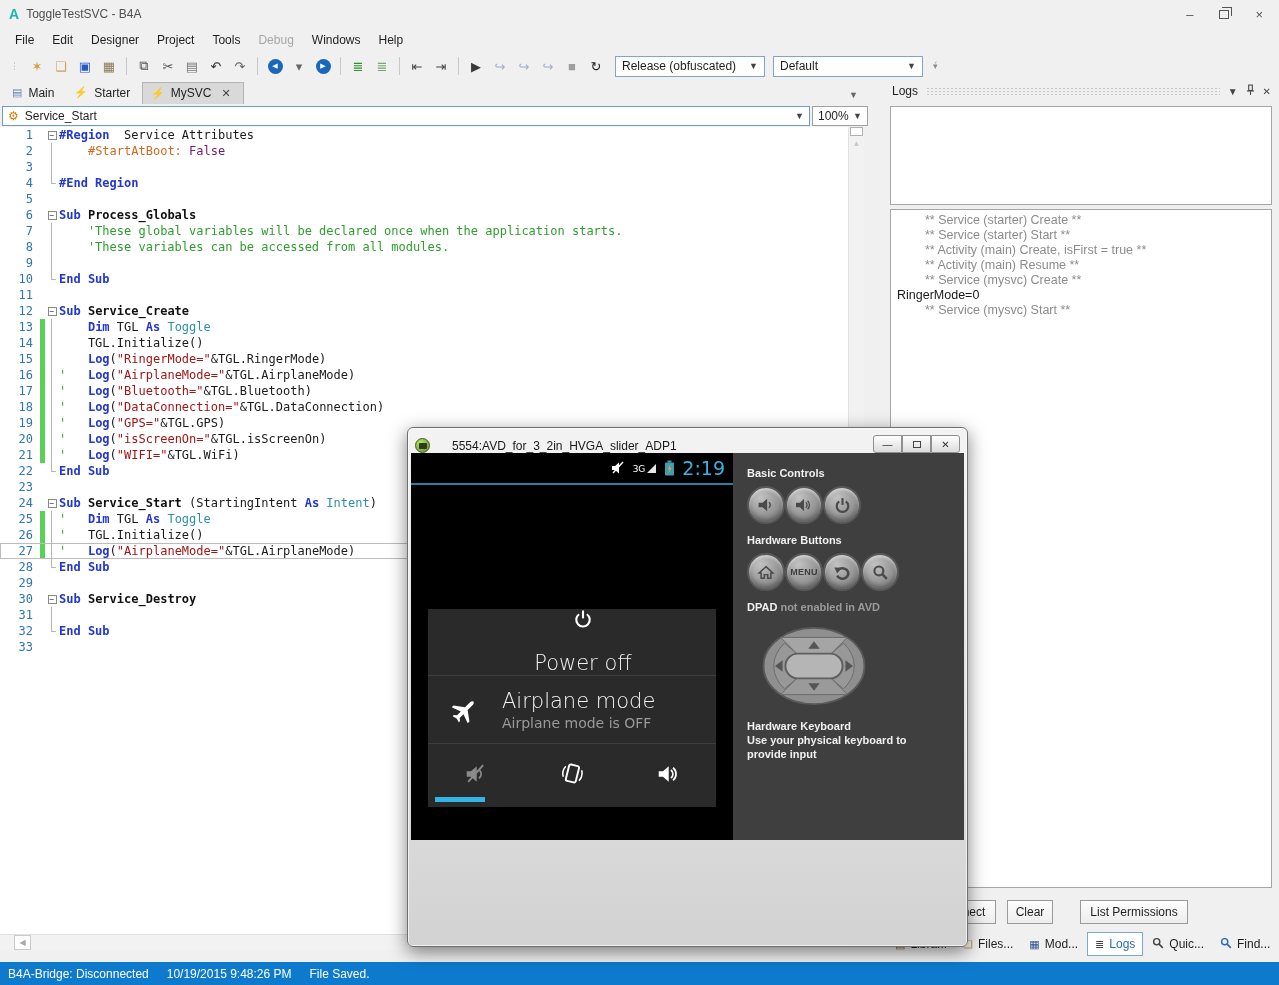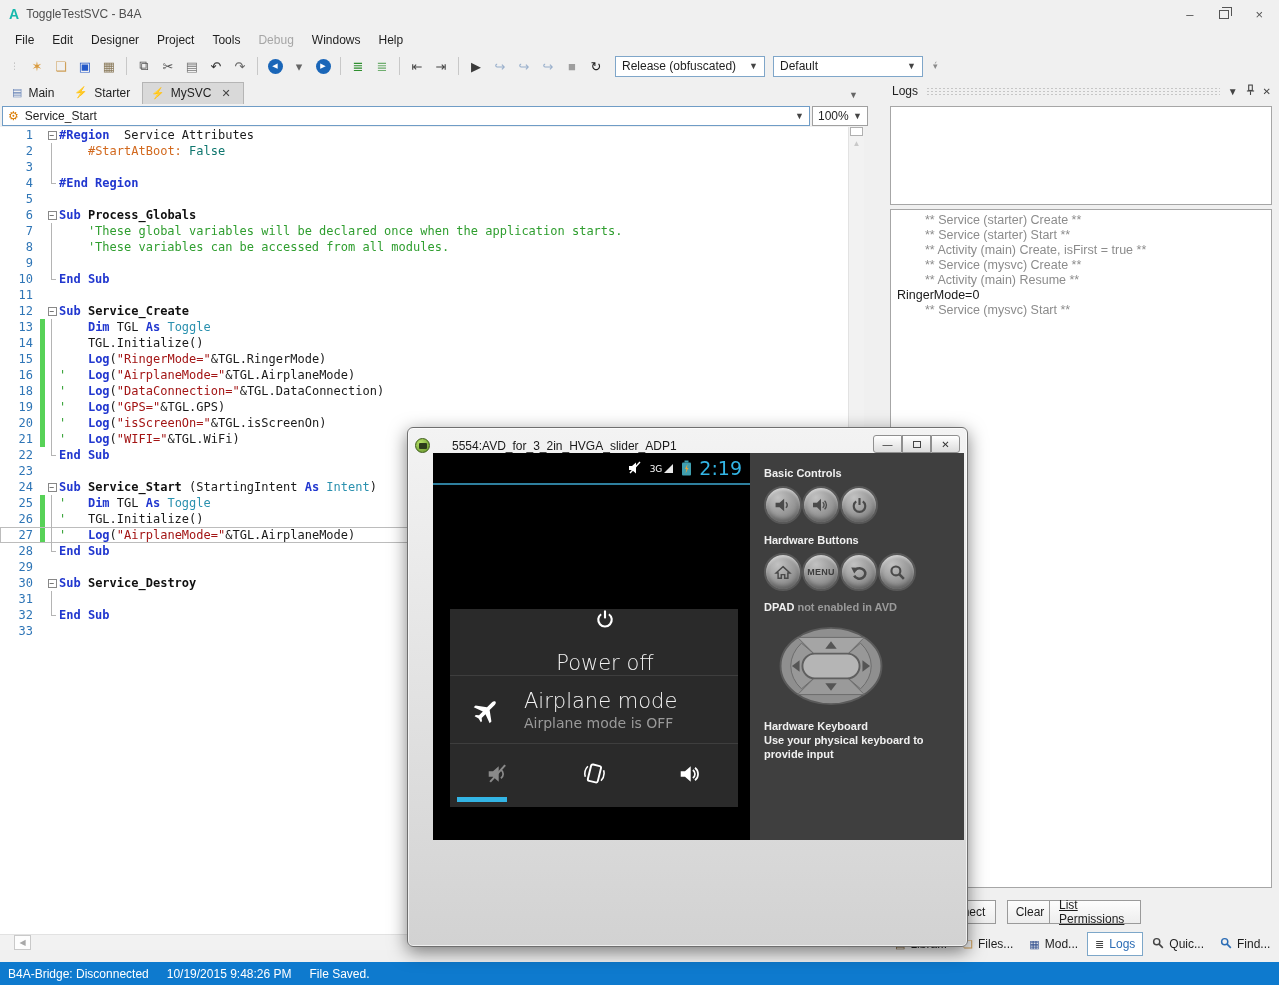--- a/index.html
+++ b/index.html
@@ -53,21 +53,21 @@
   .cl { display:flex; height:16px; line-height:16px; white-space:pre; position:relative; }
   .cl.cur { outline:1px solid #bcbcbc; outline-offset:-1px; }
   .ln { width:40px; text-align:right; padding-right:7px; color:#2e75b6; flex:0 0 40px; }
   .bar { width:5px; flex:0 0 5px; }
   .bar.on { background:#57d257; }
   .fold { width:14px; flex:0 0 14px; position:relative; display:flex; align-items:center; justify-content:center; }
   .fbox { width:9px; height:9px; border:1px solid #888; background:#fff; color:#333; font-size:8px; line-height:7px; text-align:center; z-index:1; }
   .fmid::before { content:""; position:absolute; left:6px; top:0; bottom:0; border-left:1px solid #b4b4b4; }
   .fend::before { content:""; position:absolute; left:6px; top:0; height:8px; border-left:1px solid #b4b4b4; }
   .fend::after  { content:""; position:absolute; left:6px; top:8px; width:5px; border-top:1px solid #b4b4b4; }
-  .k { color:#2137cf;font-weight:bold; } .t { color:#2b91af; } .s { color:#a31515; } .v { color:#0f766e; }
+  .k { color:#2137cf;font-weight:bold; } .t { color:#2b91af; } .s { color:#a31515; } .v { color:#701a75; }
   .a { color:#d2691e; } .c { color:#2f9e2f; } .p { color:#1a1a1a; } .b { color:#101010; font-weight:bold; }
 
   .vscroll { position:absolute; right:8px; top:47px; width:16px; height:807px; background:#f2f2f2; border-left:1px solid #e2e2e2; }
   .vsplit { position:absolute; top:0; left:1px; width:13px; height:9px; background:#fff; border:1px solid #b0b0b0; }
   .vup { position:absolute; top:12px; left:0; width:15px; text-align:center; color:#c9c9c9; font-size:8px; }
   .hscroll { position:absolute; left:0; top:854px; width:848px; height:16px; background:#f2f2f2; border-top:1px solid #e2e2e2; display:flex; }
   .harrow { width:17px; height:15px; background:#fdfdfd; border:1px solid #c9c9c9; color:#a8a8a8; font-size:8px;
             display:flex; align-items:center; justify-content:center; margin-left:14px; }
 
   
@@ -100,21 +100,21 @@
   .emu-title { height:22px; display:flex; align-items:flex-end; gap:22px; padding:0 4px; }
   .emu-ico { width:15px; height:15px; border-radius:50%; background:radial-gradient(circle at 35% 30%, #b9e36a, #5f8f27); border:1px solid #3c5c17; position:relative; flex:0 0 15px; }
   .emu-ico::after { content:""; position:absolute; left:3px; top:4px; width:8px; height:6px; background:#2c3c1c; border-radius:1px; }
   .emu-title-text { font-size:12px; color:#1a1a1a; }
   .emu-btns { margin-left:auto; display:flex; }
   .emu-btn { width:29px; height:18px; background:linear-gradient(#fff,#dcdcdc); border:1px solid #8f8f8f; display:flex;
              align-items:center; justify-content:center; font-size:10px; color:#333; }
   .emu-btn:first-child { border-radius:3px 0 0 3px; }
   .emu-btn:last-child  { border-radius:0 3px 3px 0; }
   .emu-restore { width:8px; height:7px; border:1px solid #444; }
-  .emu-body { display:flex; height:387px;margin-left:22px; }
+  .emu-body { display:flex; height:387px; }
   .emu-phone { width:322px; background:#000; position:relative; font-family:"DejaVu Sans", sans-serif; }
   .p-status { height:30px; display:flex; align-items:center; justify-content:flex-end; gap:7px; padding-right:8px; }
   .p-time { color:#33b5e5; font-size:19px; }
   .p-net { color:#fff; font-size:9px; display:flex; align-items:flex-end; gap:1px; }
   .p-appbar { height:44px; display:flex; align-items:center; gap:13px; padding-left:15px; }
   .p-appicon { width:30px; height:30px; background:linear-gradient(#8f8f84 52%, #7a8f46 52%); border-radius:2px; position:relative; }
   .p-appicon::before { content:""; position:absolute; left:4px; top:3px; right:4px; height:5px; background:#9fbf3b; }
   .p-appicon::after { content:""; position:absolute; left:7px; bottom:4px; width:13px; height:12px; border-radius:50% 50% 30% 30%; background:#86a83a; }
   .p-apptitle { color:#b0b0b0; font-size:19px; }
   .p-appline { height:2px; background:#2e7f9e; }
@@ -248,20 +248,21 @@
         <div class="cl"><span class="ln">7</span><span class="bar"></span><span class="fold fmid"></span><span style="white-space: pre;"><span class="c">    'These global variables will be declared once when the application starts.</span></span></div>
         <div class="cl"><span class="ln">8</span><span class="bar"></span><span class="fold fmid"></span><span style="white-space: pre;"><span class="c">    'These variables can be accessed from all modules.</span></span></div>
         <div class="cl"><span class="ln">9</span><span class="bar"></span><span class="fold fmid"></span><span style="white-space: pre;"></span></div>
         <div class="cl"><span class="ln">10</span><span class="bar"></span><span class="fold fend"></span><span style="white-space: pre;"><span class="k">End Sub</span></span></div>
         <div class="cl"><span class="ln">11</span><span class="bar"></span><span class="fold"></span><span style="white-space: pre;"></span></div>
         <div class="cl"><span class="ln">12</span><span class="bar"></span><span class="fold"><span class="fbox">−</span></span><span style="white-space: pre;"><span class="k">Sub</span><span class="b"> Service_Create</span></span></div>
         <div class="cl"><span class="ln">13</span><span class="bar on"></span><span class="fold fmid"></span><span style="white-space: pre;"><span class="p">    </span><span class="k">Dim</span><span class="p"> TGL </span><span class="k">As</span><span class="p"> </span><span class="t">Toggle</span></span></div>
         <div class="cl"><span class="ln">14</span><span class="bar on"></span><span class="fold fmid"></span><span style="white-space: pre;"><span class="p">    TGL.Initialize()</span></span></div>
         <div class="cl"><span class="ln">15</span><span class="bar on"></span><span class="fold fmid"></span><span style="white-space: pre;"><span class="p">    </span><span class="k">Log</span><span class="p">(</span><span class="s">"RingerMode="</span><span class="p">&amp;TGL.RingerMode)</span></span></div>
         <div class="cl"><span class="ln">16</span><span class="bar on"></span><span class="fold fmid"></span><span style="white-space: pre;"><span class="c">'</span><span class="p">   </span><span class="k">Log</span><span class="p">(</span><span class="s">"AirplaneMode="</span><span class="p">&amp;TGL.AirplaneMode)</span></span></div>
+        <div class="cl"><span class="ln">17</span><span class="bar on"></span><span class="fold fmid"></span><span style="white-space: pre;"><span class="c">'</span><span class="p">   </span><span class="k">Log</span><span class="p">(</span><span class="s">"Bluetooth="</span><span class="p">&amp;TGL.Bluetooth)</span></span></div>
         <div class="cl"><span class="ln">18</span><span class="bar on"></span><span class="fold fmid"></span><span style="white-space: pre;"><span class="c">'</span><span class="p">   </span><span class="k">Log</span><span class="p">(</span><span class="s">"DataConnection="</span><span class="p">&amp;TGL.DataConnection)</span></span></div>
         <div class="cl"><span class="ln">19</span><span class="bar on"></span><span class="fold fmid"></span><span style="white-space: pre;"><span class="c">'</span><span class="p">   </span><span class="k">Log</span><span class="p">(</span><span class="s">"GPS="</span><span class="p">&amp;TGL.GPS)</span></span></div>
         <div class="cl"><span class="ln">20</span><span class="bar on"></span><span class="fold fmid"></span><span style="white-space: pre;"><span class="c">'</span><span class="p">   </span><span class="k">Log</span><span class="p">(</span><span class="s">"isScreenOn="</span><span class="p">&amp;TGL.isScreenOn)</span></span></div>
         <div class="cl"><span class="ln">21</span><span class="bar on"></span><span class="fold fmid"></span><span style="white-space: pre;"><span class="c">'</span><span class="p">   </span><span class="k">Log</span><span class="p">(</span><span class="s">"WIFI="</span><span class="p">&amp;TGL.WiFi)</span></span></div>
         <div class="cl"><span class="ln">22</span><span class="bar"></span><span class="fold fend"></span><span style="white-space: pre;"><span class="k">End Sub</span></span></div>
         <div class="cl"><span class="ln">23</span><span class="bar"></span><span class="fold"></span><span style="white-space: pre;"></span></div>
         <div class="cl"><span class="ln">24</span><span class="bar"></span><span class="fold"><span class="fbox">−</span></span><span style="white-space: pre;"><span class="k">Sub</span><span class="b"> Service_Start </span><span class="p">(StartingIntent </span><span class="k">As</span><span class="p"> </span><span class="t">Intent</span><span class="p">)</span></span></div>
         <div class="cl"><span class="ln">25</span><span class="bar on"></span><span class="fold fmid"></span><span style="white-space: pre;"><span class="c">'</span><span class="p">   </span><span class="k">Dim</span><span class="p"> TGL </span><span class="k">As</span><span class="p"> </span><span class="t">Toggle</span></span></div>
         <div class="cl"><span class="ln">26</span><span class="bar on"></span><span class="fold fmid"></span><span style="white-space: pre;"><span class="c">'</span><span class="p">   TGL.Initialize()</span></span></div>
         <div class="cl cur"><span class="ln">27</span><span class="bar on"></span><span class="fold fmid"></span><span style="white-space: pre;"><span class="c">'</span><span class="p">   </span><span class="k">Log</span><span class="p">(</span><span class="s">"AirplaneMode="</span><span class="p">&amp;TGL.AirplaneMode)</span></span></div>
@@ -293,29 +294,29 @@
             <line x1="5" y1="8" x2="5" y2="12" stroke="#444" stroke-width="1.2"></line>
           </svg>
       </span>
       <span class="hic">✕</span>
     </div>
     <div class="logs-filter"></div>
     <div class="logs-list" id="logs-list">
         <div class="log-entry muted">** Service (starter) Create **</div>
         <div class="log-entry muted">** Service (starter) Start **</div>
         <div class="log-entry muted">** Activity (main) Create, isFirst = true **</div>
+        <div class="log-entry muted">** Activity (main) Resume **</div>
         <div class="log-entry muted">** Service (mysvc) Create **</div>
-        <div class="log-entry muted">** Activity (main) Resume **</div>
         <div class="log-entry">RingerMode=0</div>
         <div class="log-entry muted">** Service (mysvc) Start **</div>
       </div>
     <div class="logs-btns">
       <span class="wbtn" style="left:46px;width:66px;">Connect</span>
       <span class="wbtn" style="left:123px;width:46px;">Clear</span>
-      <span class="wbtn" style="left:165px;width:92px;text-decoration:underline;">List Permissions</span>
+      <span class="wbtn" style="left:196px;width:108px;">List Permissions</span>
     </div>
     <div class="bottom-tabs" id="bottom-tabs">
         <span class="btab">
           <span class="bicon" style="color: rgb(122, 92, 46);">▤</span>
           <span>Libra...</span>
         </span>
         <span class="btab">
           <span class="bicon" style="color: rgb(207, 160, 90);">❏</span>
           <span>Files...</span>
         </span>

